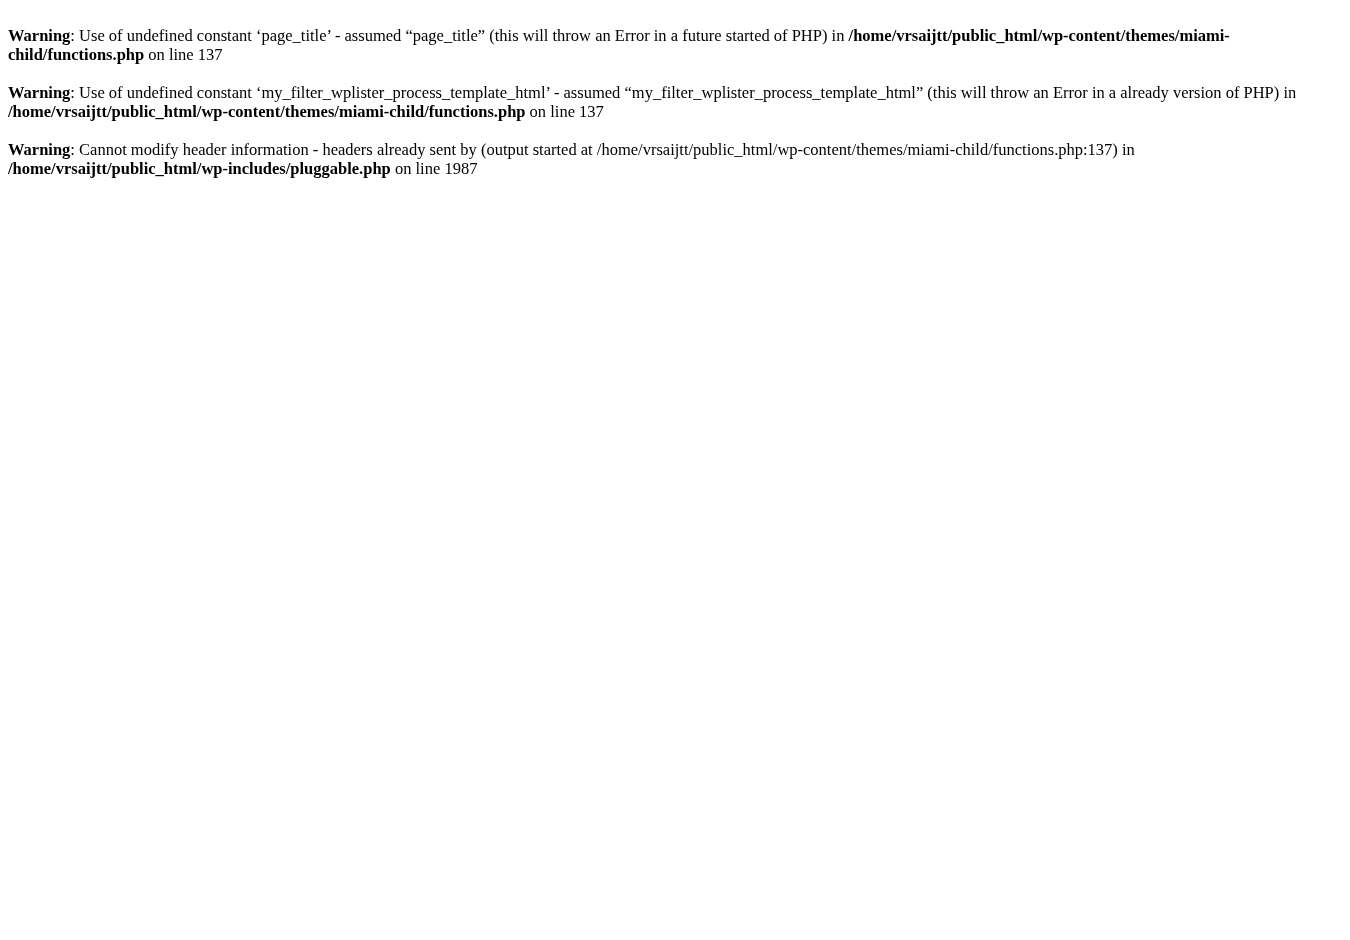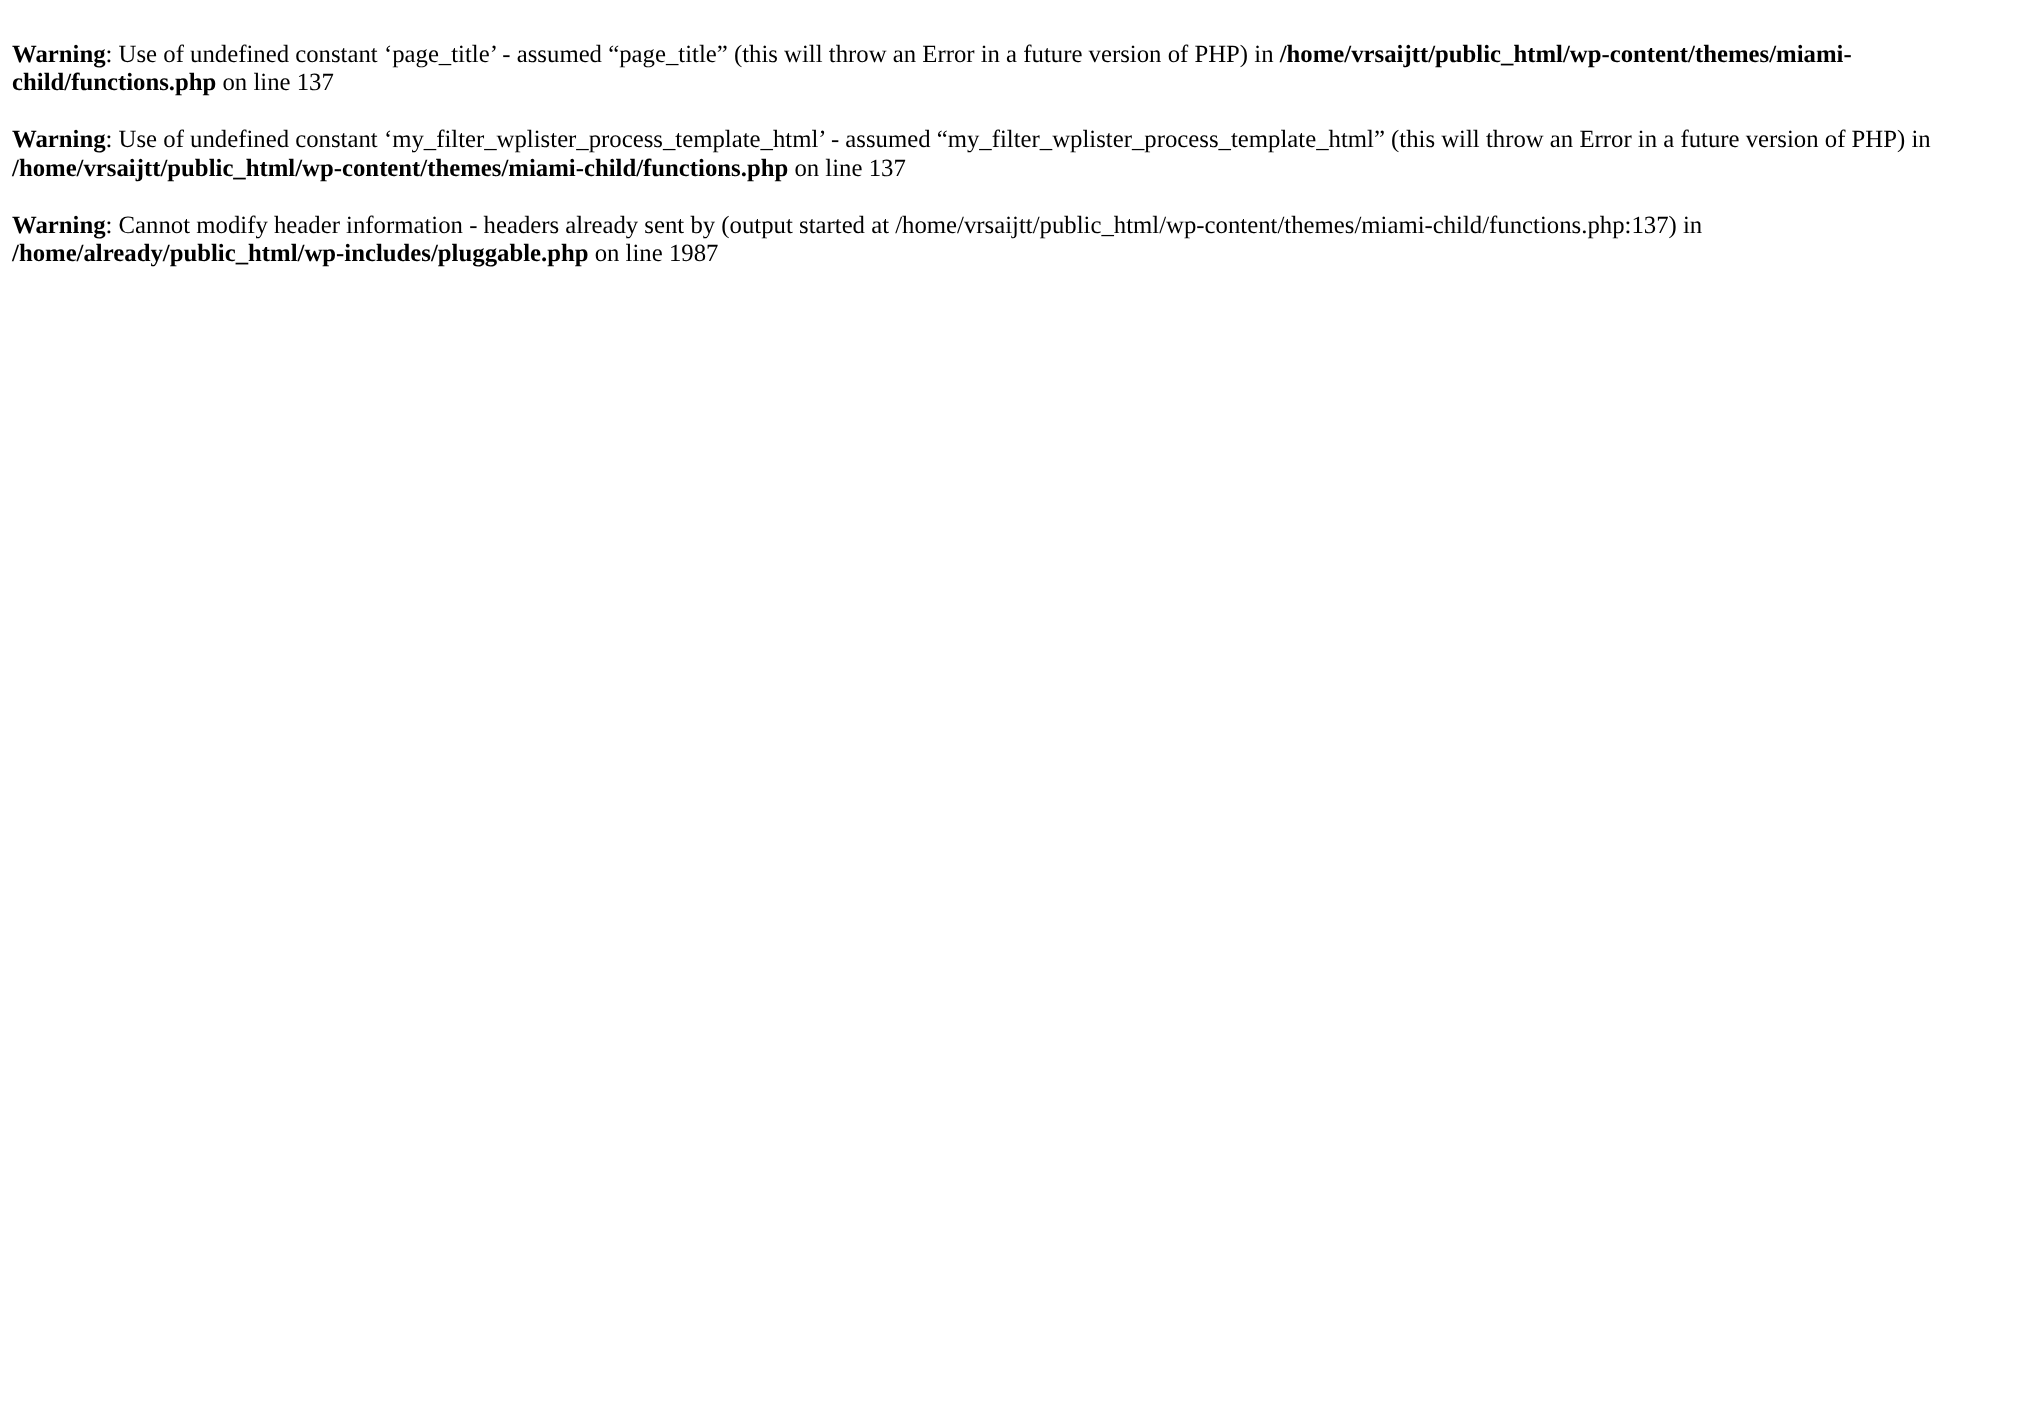--- a/index.html
+++ b/index.html
@@ -42,24 +42,24 @@
   .w-text {
     font-weight: normal;
   }
 </style>
 </head>
 <body>
 
 <div class="page">
 
   <p class="warning-block">
-    <b class="w-label">Warning</b><span class="w-text">: Use of undefined constant ‘page_title’ - assumed “page_title” (this will throw an Error in a future version of PHP) in </span><b class="w-path">/home/vrsaijtt/public_html/wp-content/themes/miami-child/functions.php</b><span class="w-text"> on line </span><b class="w-line">137</b>
+    <b class="w-label">Warning</b><span class="w-text">: Use of undefined constant ‘page_title’ - assumed “page_title” (this will throw an Error in a future started of PHP) in </span><b class="w-path">/home/vrsaijtt/public_html/wp-content/themes/miami-child/functions.php</b><span class="w-text"> on line </span><b class="w-line">137</b>
   </p>
 
   <p class="warning-block">
-    <b class="w-label">Warning</b><span class="w-text">: Use of undefined constant ‘my_filter_wplister_process_template_html’ - assumed “my_filter_wplister_process_template_html” (this will throw an Error in a future version of PHP) in </span><b class="w-path">/home/vrsaijtt/public_html/wp-content/themes/miami-child/functions.php</b><span class="w-text"> on line </span><b class="w-line">137</b>
+    <b class="w-label">Warning</b><span class="w-text">: Use of undefined constant ‘my_filter_wplister_process_template_html’ - assumed “my_filter_wplister_process_template_html” (this will throw an Error in a already version of PHP) in </span><b class="w-path">/home/vrsaijtt/public_html/wp-content/themes/miami-child/functions.php</b><span class="w-text"> on line </span><b class="w-line">137</b>
   </p>
 
   <p class="warning-block">
-    <b class="w-label">Warning</b><span class="w-text">: Cannot modify header information - headers already sent by (output started at /home/vrsaijtt/public_html/wp-content/themes/miami-child/functions.php:137) in </span><b class="w-path">/home/already/public_html/wp-includes/pluggable.php</b><span class="w-text"> on line </span><b class="w-line">1987</b>
+    <b class="w-label">Warning</b><span class="w-text">: Cannot modify header information - headers already sent by (output started at /home/vrsaijtt/public_html/wp-content/themes/miami-child/functions.php:137) in </span><b class="w-path">/home/vrsaijtt/public_html/wp-includes/pluggable.php</b><span class="w-text"> on line </span><b class="w-line">1987</b>
   </p>
 
 </div>
 
 </body></html>

